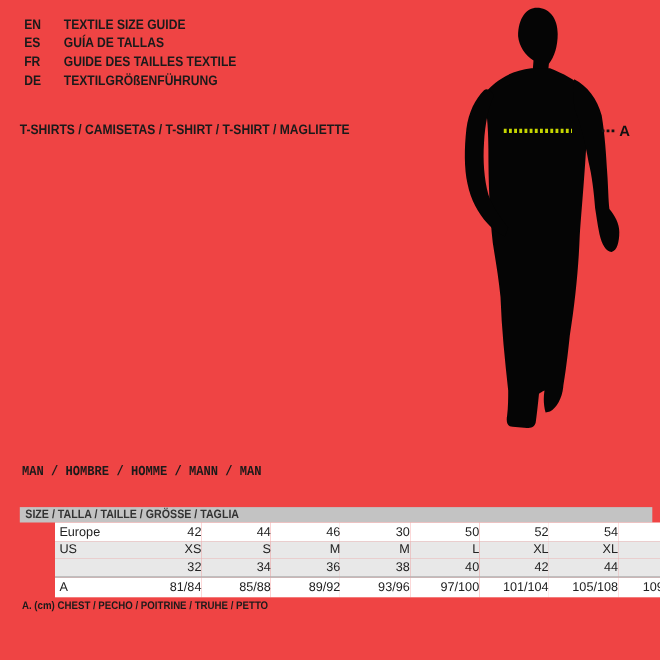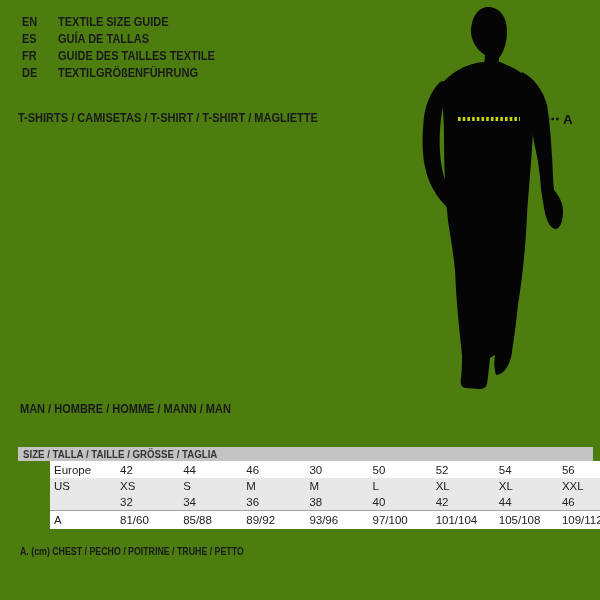--- a/index.html
+++ b/index.html
@@ -1,37 +1,37 @@
 <!DOCTYPE html>
 <html><head>
 <meta charset="utf-8">
 <style>
   html,body{margin:0;padding:0;background:#fff;}
   #app{
-    position:relative;width:600px;height:600px;background:#4d7c0f;overflow:hidden;
+    position:relative;width:600px;height:600px;background:#ef4444;overflow:hidden;
     font-family:"Liberation Sans","DejaVu Sans",sans-serif;color:#1a1a1a;
   }
   .cond{display:inline-block;transform:scaleX(0.88);transform-origin:0 50%;white-space:nowrap;}
   
   .lang-block{position:absolute;left:22px;top:14px;}
   .lang-row{display:flex;height:17px;line-height:17px;font-size:12.5px;font-weight:bold;}
   .lang-code{width:36px;flex:none;}
   
   .category-block{position:absolute;left:18px;top:109px;font-size:12.5px;font-weight:bold;}
   .category-block div{height:18px;line-height:18px;}
   
   .figure{position:absolute;left:395px;top:0;width:205px;height:400px;}
   
-  .section-title{position:absolute;left:20px;top:402px;font-size:12.5px;font-weight:bold;}
+  .section-title{position:absolute;left:20px;top:422px;font-size:12.5px;font-weight:bold;font-family:Liberation Mono, monospace;}
   
   .size-table-wrap{position:absolute;left:18px;top:447px;width:575px;}
-  .table-header{height:14px;line-height:14px;background:#c3c3c3;font-size:11px;font-weight:bold;color:#333;padding-left:5px;}
+  .table-header{height:14px;line-height:14px;background:#c3c3c3;font-size:11px;font-weight:bold;color:#333;padding-left:5px;margin-top:14px;}
   table.size-table{width:100%;border-collapse:collapse;table-layout:fixed;margin-left:32px;}
   table.size-table th,table.size-table td{
-    font-size:11.5px;font-weight:normal;color:#222;text-align:left;padding:0;
+    font-size:11.5px;font-weight:normal;color:#222;text-align:right;padding:0;
   }
   table.size-table th{text-align:left;padding-left:4px;width:66px;}
   tr.r0 td,tr.r0 th{height:17px;background:#ffffff;}
   tr.r1 td,tr.r1 th{height:16px;background:#e8e8e8;}
   tr.r2 td,tr.r2 th{height:16px;background:#e8e8e8;border-bottom:1px solid #a2a2a2;}
   tr.r3 td,tr.r3 th{height:18px;background:#ffffff;}
   
   .footnote{position:absolute;left:20px;top:546px;font-size:10px;font-weight:bold;}
 </style>
 </head>
@@ -128,21 +128,21 @@
         <td>34</td>
         <td>36</td>
         <td>38</td>
         <td>40</td>
         <td>42</td>
         <td>44</td>
         <td>46</td>
       </tr>
       <tr class="r3">
         <th>A</th>
-        <td>81/60</td>
+        <td>81/84</td>
         <td>85/88</td>
         <td>89/92</td>
         <td>93/96</td>
         <td>97/100</td>
         <td>101/104</td>
         <td>105/108</td>
         <td>109/112</td>
       </tr>
     </tbody>
       </table>

